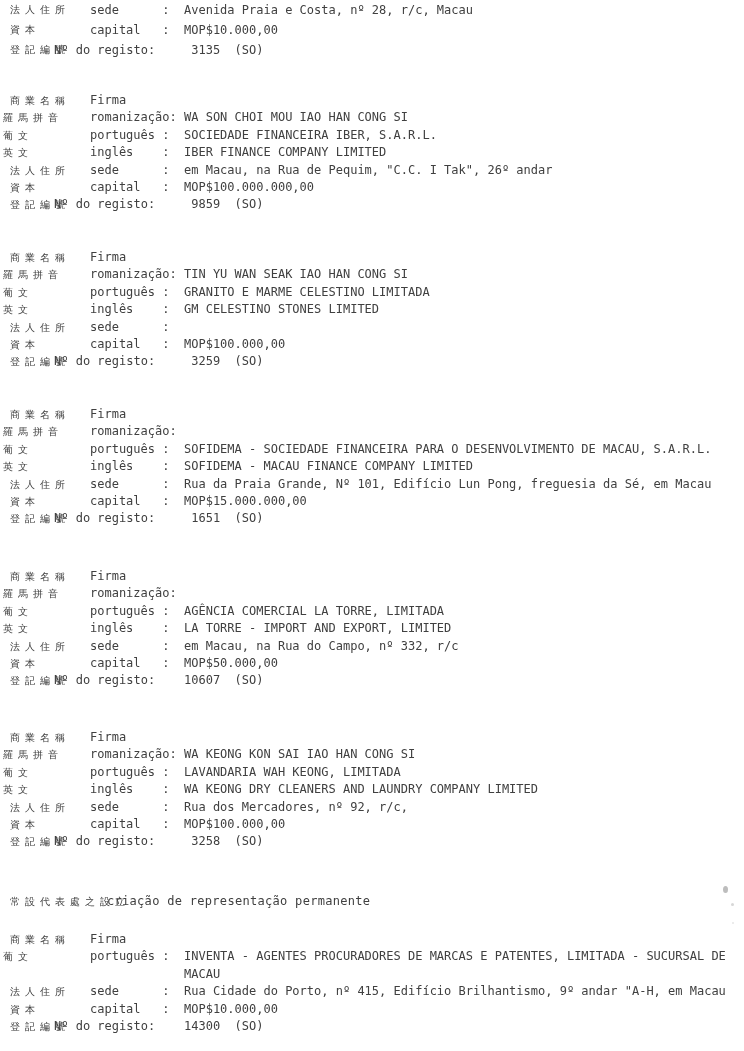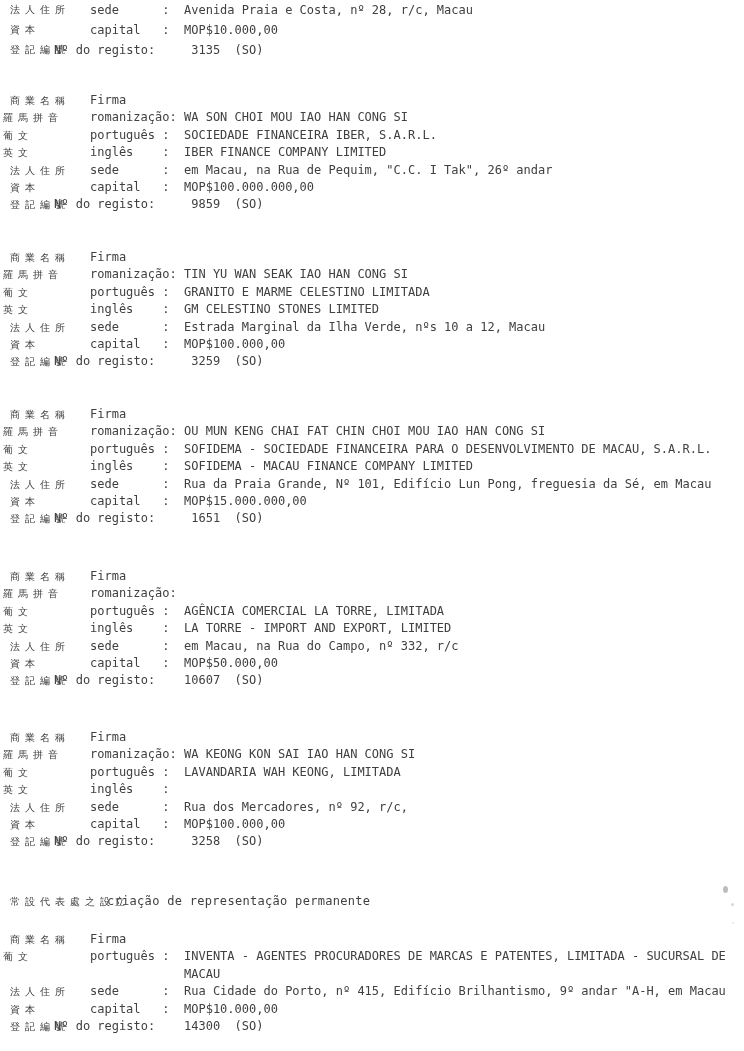--- a/index.html
+++ b/index.html
@@ -108,21 +108,20 @@
       <span class="val">GRANITO E MARME CELESTINO LIMITADA</span>
     </div>
     <div class="row">
       <span class="cjk l2">英文</span>
       <span class="lat">inglês    :</span>
       <span class="val">GM CELESTINO STONES LIMITED</span>
     </div>
     <div class="row">
       <span class="cjk l1">法人住所</span>
       <span class="lat">sede      :</span>
-      <span class="val">Estrada Marginal da Ilha Verde, nºs 10 a 12, Macau</span>
     </div>
     <div class="row">
       <span class="cjk l1">資本</span>
       <span class="lat">capital   :</span>
       <span class="val">MOP$100.000,00</span>
     </div>
     <div class="row">
       <span class="cjk l1">登記編號</span>
       <span class="lat lat-reg">Nº do registo:</span>
       <span class="val"> 3259  (SO)</span>
@@ -130,21 +129,20 @@
   </section>
 
   <section class="entry" style="top:406px">
     <div class="row">
       <span class="cjk l1">商業名稱</span>
       <span class="lat">Firma</span>
     </div>
     <div class="row">
       <span class="cjk l2">羅馬拼音</span>
       <span class="lat">romanização:</span>
-      <span class="val">OU MUN KENG CHAI FAT CHIN CHOI MOU IAO HAN CONG SI</span>
     </div>
     <div class="row">
       <span class="cjk l2">葡文</span>
       <span class="lat">português :</span>
       <span class="val">SOFIDEMA - SOCIEDADE FINANCEIRA PARA O DESENVOLVIMENTO DE MACAU, S.A.R.L.</span>
     </div>
     <div class="row">
       <span class="cjk l2">英文</span>
       <span class="lat">inglês    :</span>
       <span class="val">SOFIDEMA - MACAU FINANCE COMPANY LIMITED</span>
@@ -213,20 +211,21 @@
       <span class="val">WA KEONG KON SAI IAO HAN CONG SI</span>
     </div>
     <div class="row">
       <span class="cjk l2">葡文</span>
       <span class="lat">português :</span>
       <span class="val">LAVANDARIA WAH KEONG, LIMITADA</span>
     </div>
     <div class="row">
       <span class="cjk l2">英文</span>
       <span class="lat">inglês    :</span>
+      <span class="val">WA KEONG DRY CLEANERS AND LAUNDRY COMPANY LIMITED</span>
     </div>
     <div class="row">
       <span class="cjk l1">法人住所</span>
       <span class="lat">sede      :</span>
       <span class="val">Rua dos Mercadores, nº 92, r/c,</span>
     </div>
     <div class="row">
       <span class="cjk l1">資本</span>
       <span class="lat">capital   :</span>
       <span class="val">MOP$100.000,00</span>

